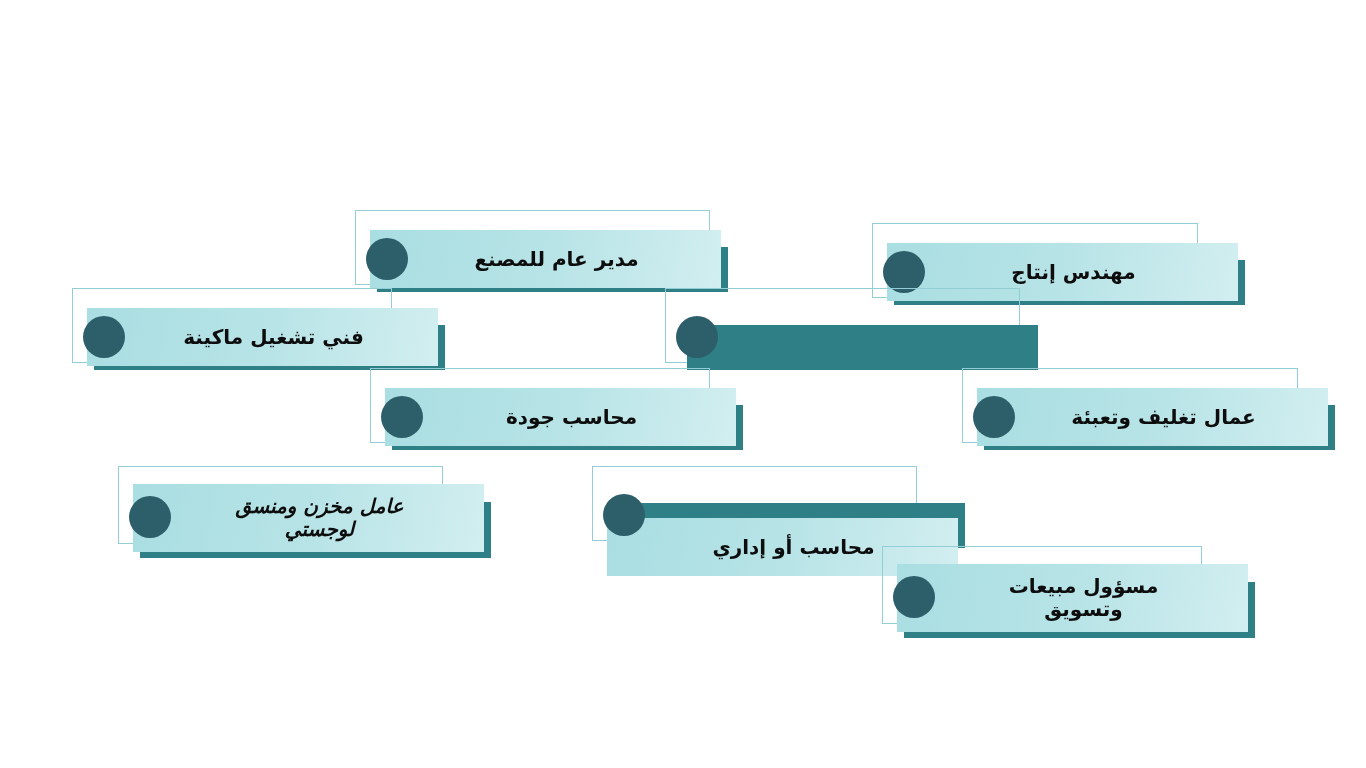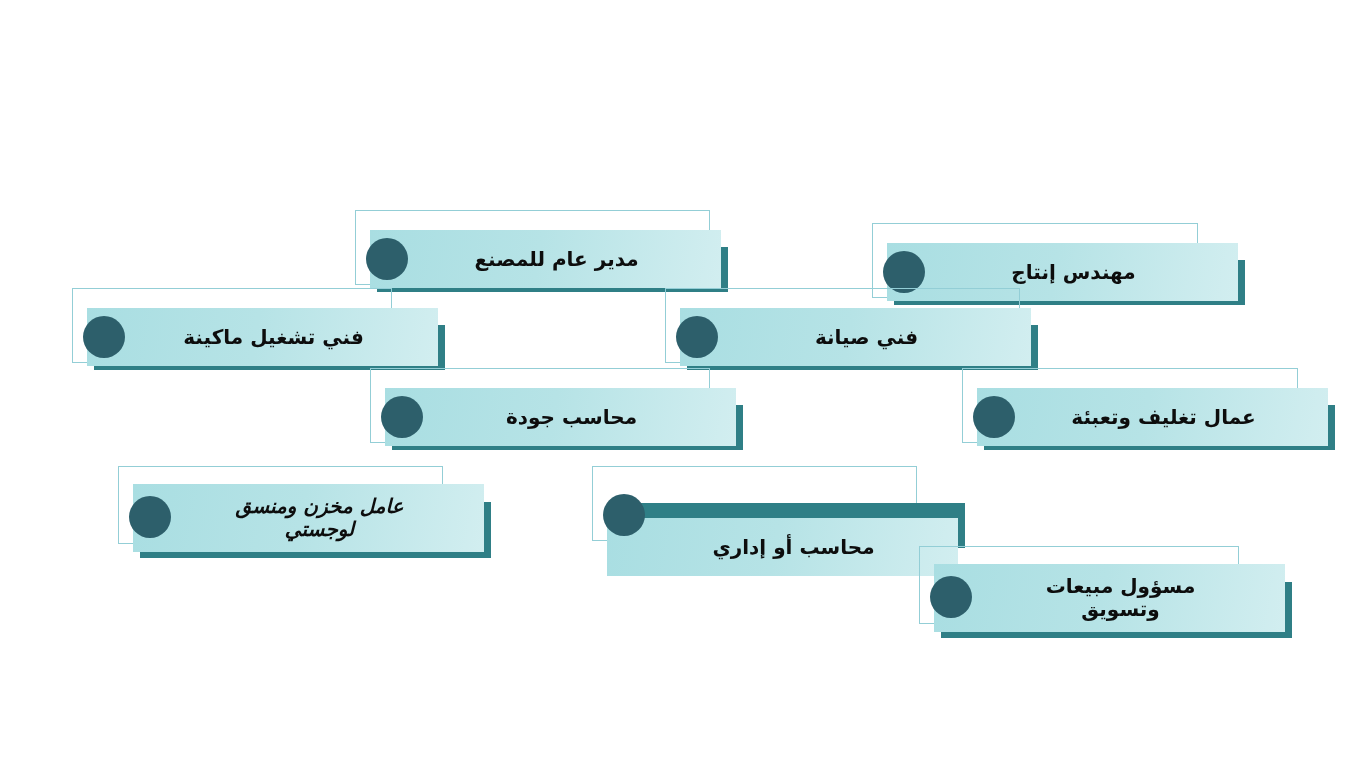--- a/index.html
+++ b/index.html
@@ -101,23 +101,20 @@
     <div class="slab" style="left:22px; top:37px; width:351px; height:45px;"></div>
     <div class="card" style="left:15px; top:20px; width:351px; height:58px;">
       <span class="card-label">فني تشغيل ماكينة</span>
     </div>
     <div class="bullet" style="left:11px; top:28px;"></div>
   </div>
 
   <div class="node" style="left:665px; top:288px; width:365px; height:80px;">
     <div class="frame" style="left:0px; top:0px; width:355px; height:75px;"></div>
     <div class="slab" style="left:22px; top:37px; width:351px; height:45px;"></div>
-    <div class="card" style="left:15px; top:20px; width:351px; height:58px;">
-      <span class="card-label">فني صيانة</span>
-    </div>
     <div class="bullet" style="left:11px; top:28px;"></div>
   </div>
 
   <div class="node" style="left:370px; top:368px; width:365px; height:80px;">
     <div class="frame" style="left:0px; top:0px; width:340px; height:75px;"></div>
     <div class="slab" style="left:22px; top:37px; width:351px; height:45px;"></div>
     <div class="card" style="left:15px; top:20px; width:351px; height:58px;">
       <span class="card-label">محاسب جودة</span>
     </div>
     <div class="bullet" style="left:11px; top:28px;"></div>
@@ -144,21 +141,21 @@
 
   <div class="node" style="left:592px; top:466px; width:365px; height:80px;">
     <div class="frame" style="left:0px; top:0px; width:325px; height:75px;"></div>
     <div class="slab" style="left:22px; top:37px; width:351px; height:45px;"></div>
     <div class="card" style="left:15px; top:20px; width:351px; height:58px;margin-top:32px;">
       <span class="card-label">محاسب أو إداري</span>
     </div>
     <div class="bullet" style="left:11px; top:28px;"></div>
   </div>
 
-  <div class="node" style="left:882px; top:546px; width:417px; height:92px;margin-left:37px;">
+  <div class="node" style="left:882px; top:546px; width:417px; height:92px;">
     <div class="frame" style="left:0px; top:0px; width:320px; height:78px;"></div>
     <div class="slab" style="left:22px; top:36px; width:351px; height:56px;"></div>
     <div class="card" style="left:15px; top:18px; width:351px; height:68px;">
       <span class="card-label">مسؤول مبيعات
 وتسويق</span>
     </div>
     <div class="bullet" style="left:11px; top:30px;"></div>
   </div>
 
 </div>

